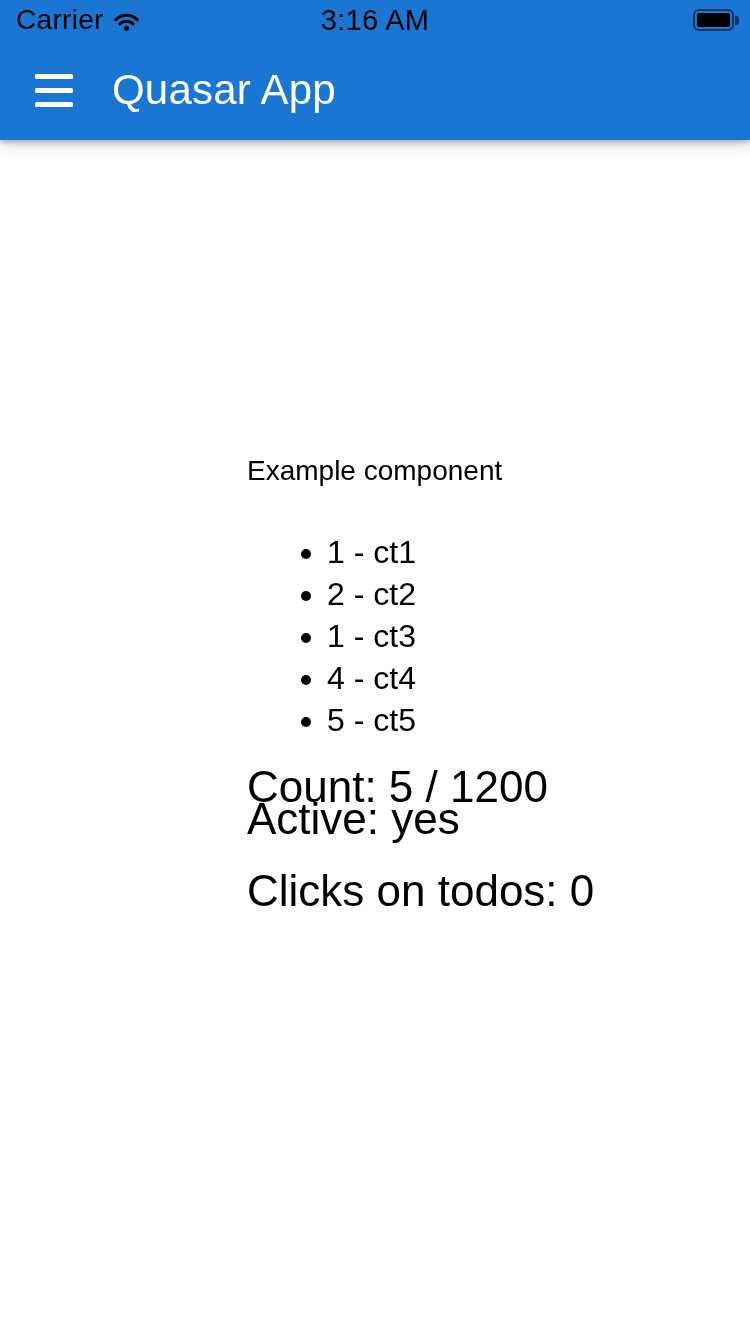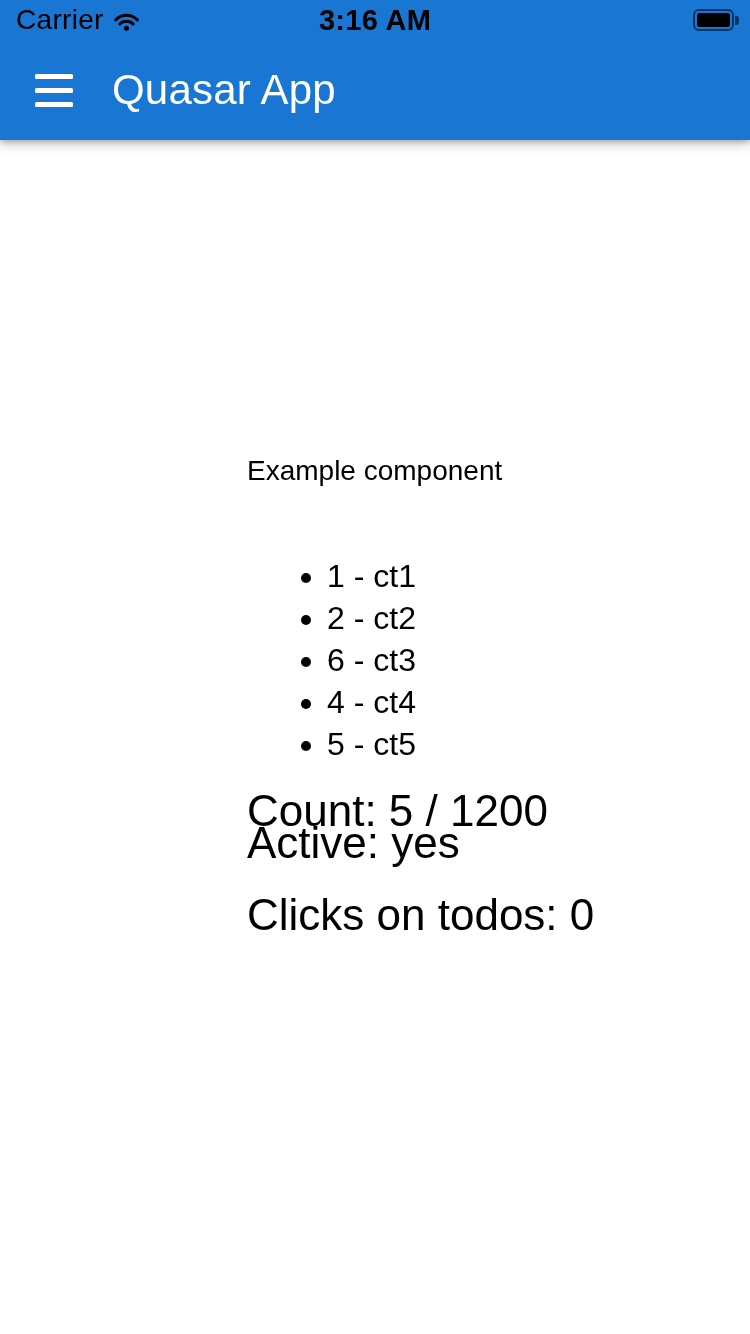--- a/index.html
+++ b/index.html
@@ -23,21 +23,21 @@
     position: relative; height: 40px; width: 100%;
     display: flex; align-items: center;
     padding: 0 10px 0 16px;
     color: #000;
   }
   .status-left { display: flex; align-items: center; gap: 9px; }
   .carrier { font-size: 28px; line-height: 40px; letter-spacing: 0.3px; }
   .wifi { width: 27px; height: 21px; display: block; margin-top: 2px; }
   .time {
     position: absolute; left: 50%; transform: translateX(-50%);
-    font-size: 29px; font-weight: 700; letter-spacing: 0.3px; white-space: nowrap;
+    font-size: 29px; font-weight: 400; letter-spacing: 0.3px; white-space: nowrap;
   }
   .battery { position: relative; margin-left: auto; width: 47px; height: 22px; }
   .battery-body {
     position: absolute; left: 0; top: 0; width: 41px; height: 22px;
     border: 2.5px solid rgba(0,0,0,0.55); border-radius: 6px;
   }
   .battery-fill {
     position: absolute; left: 2px; top: 2px; right: 2px; bottom: 2px;
     background: #000; border-radius: 2.5px;
   }
@@ -74,21 +74,21 @@
   
   .page {
     position: absolute; top: 140px; left: 0; right: 0; bottom: 0;
     background: #ffffff; z-index: 1;
   }
   .example {
     position: absolute; top: 315px; left: 247px;
     color: #000; font-size: 32px;
   }
   .example-heading { font-size: 28px; line-height: 32px; }
-  .todo-list { margin: 68px 0 0; padding: 0 0 0 80px; list-style: disc; }
+  .todo-list { margin: 44px 0 0; padding: 0 0 0 80px; list-style: disc; }
   .todo-list li { font-size: 32px; line-height: 42px; cursor: pointer; }
   .stat { font-size: 44px; line-height: 32px; white-space: nowrap; }
   .stat-count  { margin-top: 30px; }
   .stat-active { }
   .stat-clicks { margin-top: 40px; }
 </style>
 </head>
 <body>
 
 <div class="screen">
@@ -125,21 +125,21 @@
     </div>
 
   </header>
 
   <main class="page">
     <div class="example">
       <p class="example-heading">Example component</p>
       <ul class="todo-list">
           <li>1 - ct1</li>
           <li>2 - ct2</li>
-          <li>6 - ct3</li>
+          <li>1 - ct3</li>
           <li>4 - ct4</li>
           <li>5 - ct5</li>
         </ul>
       <p class="stat stat-count">Count: 5 / 1200</p>
       <p class="stat stat-active">Active: yes</p>
       <p class="stat stat-clicks">Clicks on todos: 0</p>
     </div>
   </main>
 
 </div>

